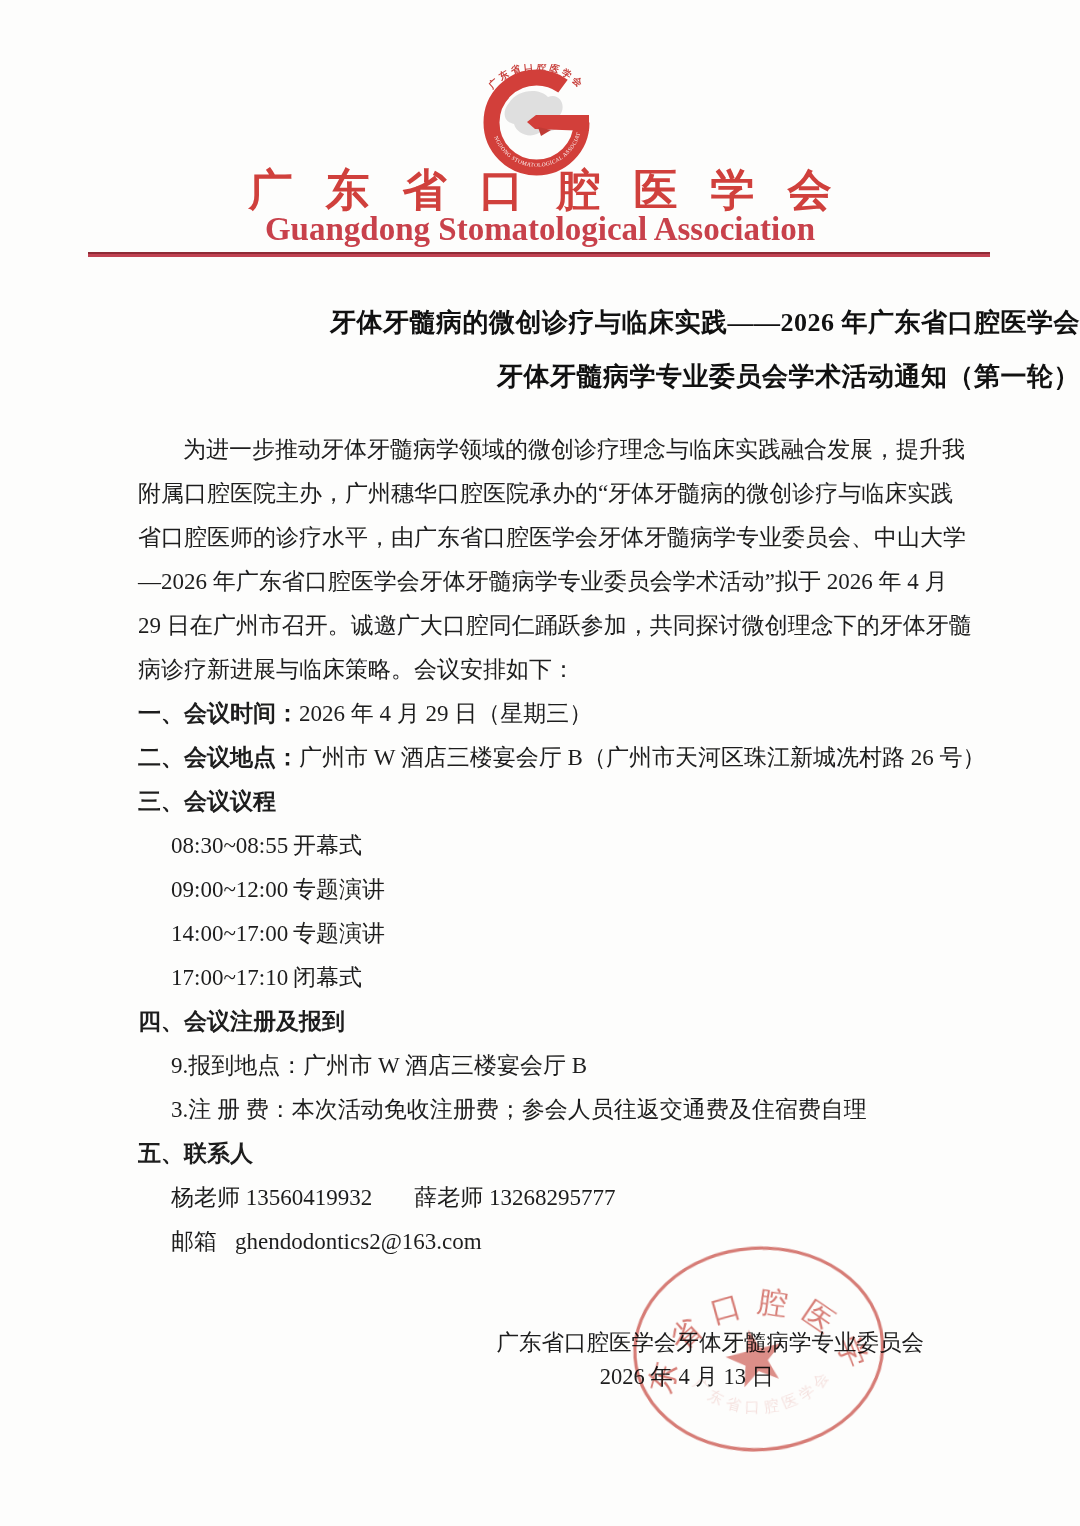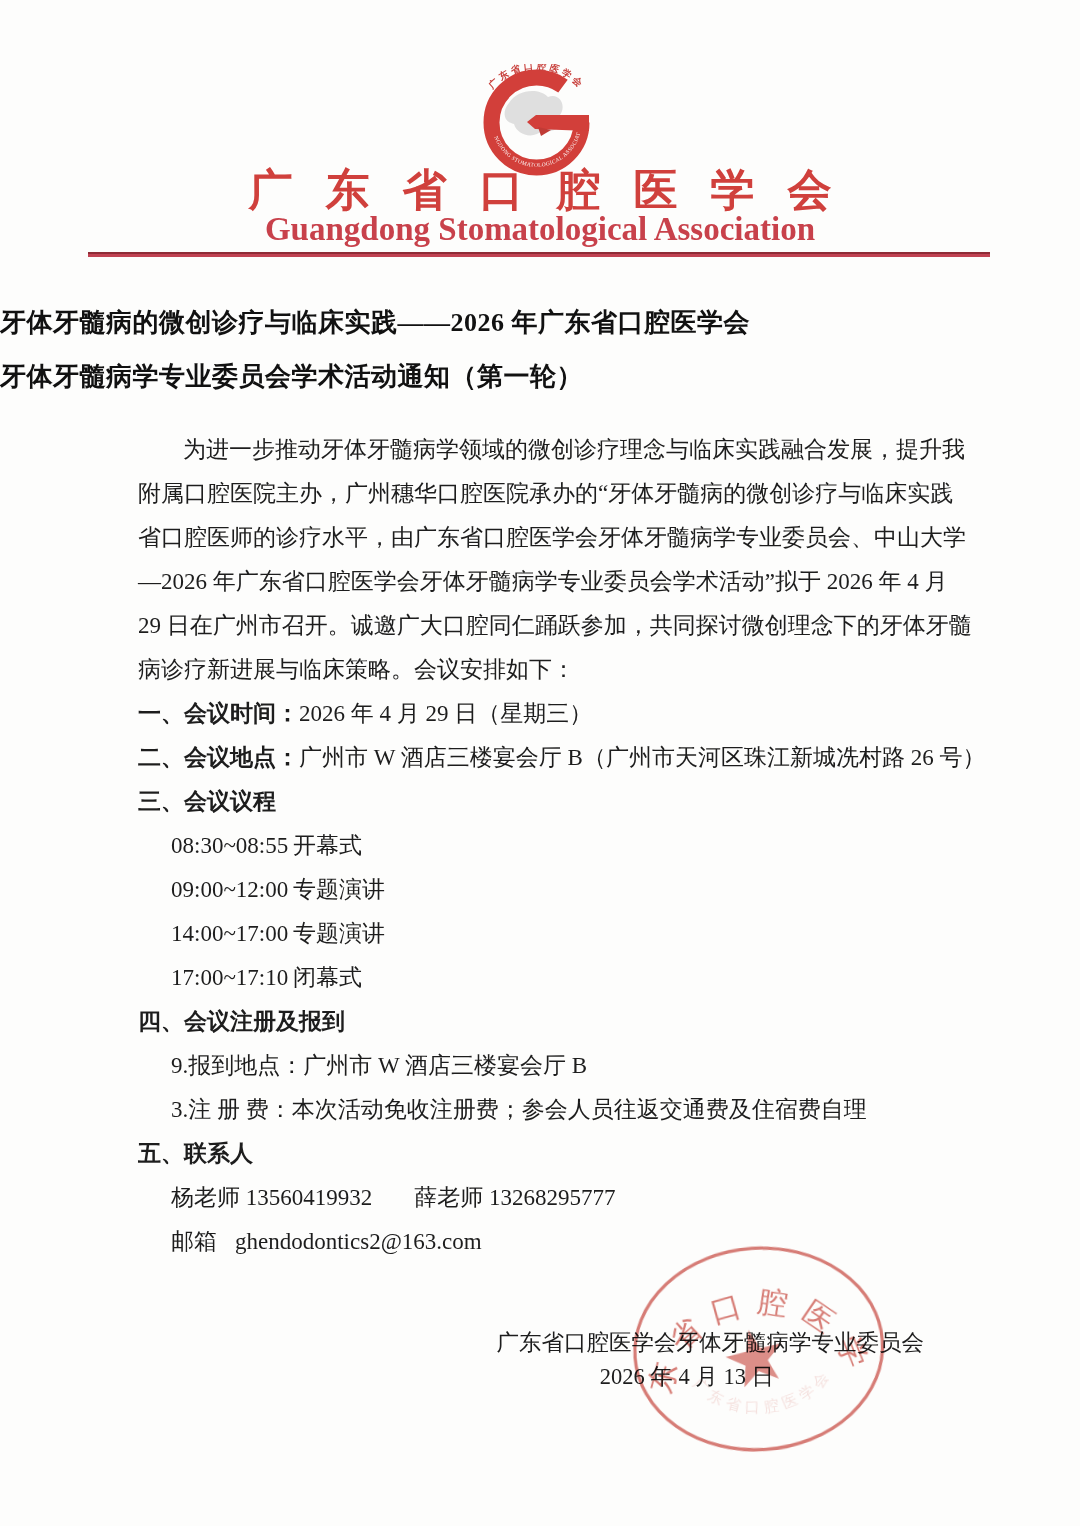--- a/index.html
+++ b/index.html
@@ -22,21 +22,21 @@
     text-align:center; font-size:33px; font-weight:600; color:#c8414b;
     white-space:nowrap;
   }
   .head-rule {
     position:absolute; top:252px; left:88px; width:902px; height:5px;
     background:linear-gradient(to bottom,#8e2b36 0,#8e2b36 2px,#c04252 2px,#c04252 5px);
   }
   
   .doc-title {
     position:absolute; top:296px; left:0; width:100%;
-    text-align:left; font-weight:bold; font-size:26px; line-height:54px;
+    text-align:right; font-weight:bold; font-size:26px; line-height:54px;
     letter-spacing:.5px; color:#111;
   }
   
   .flow {
     position:absolute; left:138px; top:428px; width:822px;
     font-size:23px; line-height:44px; white-space:nowrap;
   }
   .flow .line { height:44px; }
   .indent1 { text-indent:45px; }
   .lbl { font-weight:bold; }

